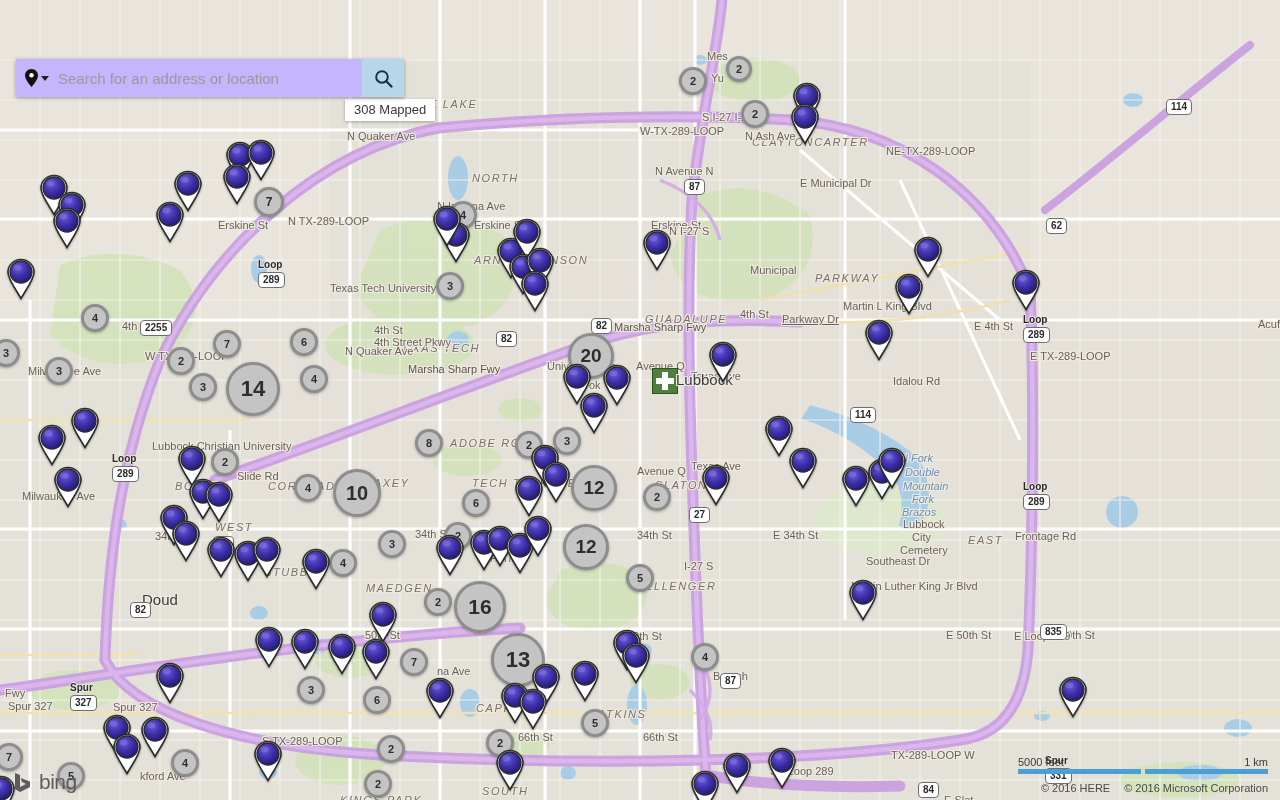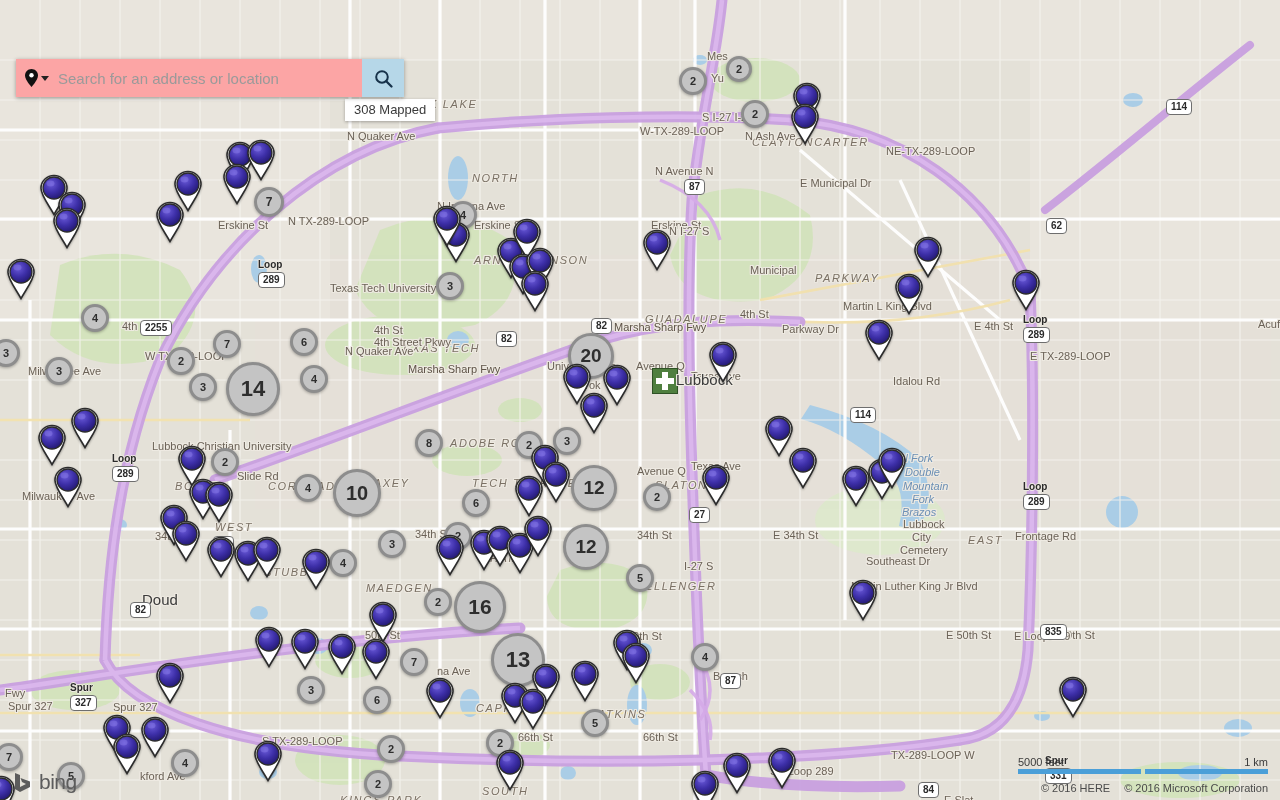--- a/index.html
+++ b/index.html
@@ -54,21 +54,21 @@
   #btn-criteria { right: 124px; }
   #btn-more { right: 12px; }
   .caret-down {
     width: 0; height: 0; border-left: 5px solid transparent;
     border-right: 5px solid transparent; border-top: 6px solid #fff;
   }
 
   
   #searchbar {
     position: absolute; left: 16px; top: 59px; width: 388px; height: 38px;
-    background: #fca5a5; display: flex; align-items: center;
+    background: #c4b5fd; display: flex; align-items: center;
     box-shadow: 0 1px 4px rgba(0,0,0,.35); z-index: 55;
   }
   #search-type {
     width: 42px; height: 38px; display: flex; align-items: center;
     justify-content: center; gap: 3px; cursor: pointer; flex: 0 0 auto;
   }
   #search-input {
     flex: 1 1 auto; height: 36px; border: none; outline: none;
     font-size: 15px; color: #3d3d3d; font-family: "Liberation Sans", sans-serif;
     background: transparent;
@@ -293,21 +293,21 @@
         <div class="mlabel " style="left: 474px; top: 219px;">Erskine St</div>
         <div class="mlabel " style="left: 651px; top: 219px;">Erskine St</div>
         <div class="mlabel nbhd" style="left: 752px; top: 136px;">CLAYTONCARTER</div>
         <div class="mlabel nbhd" style="left: 645px; top: 270px; margin-top: 43px;">GUADALUPE</div>
         <div class="mlabel nbhd" style="left: 815px; top: 272px;">PARKWAY</div>
         <div class="mlabel nbhd" style="left: 474px; top: 254px;">ARNETT BENSON</div>
         <div class="mlabel " style="left: 330px; top: 282px;">Texas Tech University</div>
         <div class="mlabel nbhd" style="left: 395px; top: 342px;">TEXAS TECH</div>
         <div class="mlabel hwy" style="left: 614px; top: 321px;">Marsha Sharp Fwy</div>
         <div class="mlabel hwy" style="left: 408px; top: 363px;">Marsha Sharp Fwy</div>
-        <div class="mlabel " style="left: 782px; top: 323px;">Parkway Dr</div>
+        <div class="mlabel " style="left: 782px; top: 313px; text-decoration: underline;">Parkway Dr</div>
         <div class="mlabel " style="left: 740px; top: 308px;">4th St</div>
         <div class="mlabel " style="left: 374px; top: 324px;">4th St</div>
         <div class="mlabel " style="left: 374px; top: 336px;">4th Street Pkwy</div>
         <div class="mlabel " style="left: 122px; top: 320px;">4th St</div>
         <div class="mlabel " style="left: 974px; top: 320px;">E 4th St</div>
         <div class="mlabel " style="left: 1258px; top: 318px;">Acuff</div>
         <div class="mlabel " style="left: 800px; top: 177px;">E Municipal Dr</div>
         <div class="mlabel " style="left: 655px; top: 165px;">N Avenue N</div>
         <div class="mlabel " style="left: 745px; top: 130px;">N Ash Ave</div>
         <div class="mlabel " style="left: 711px; top: 72px;">Yu</div>

